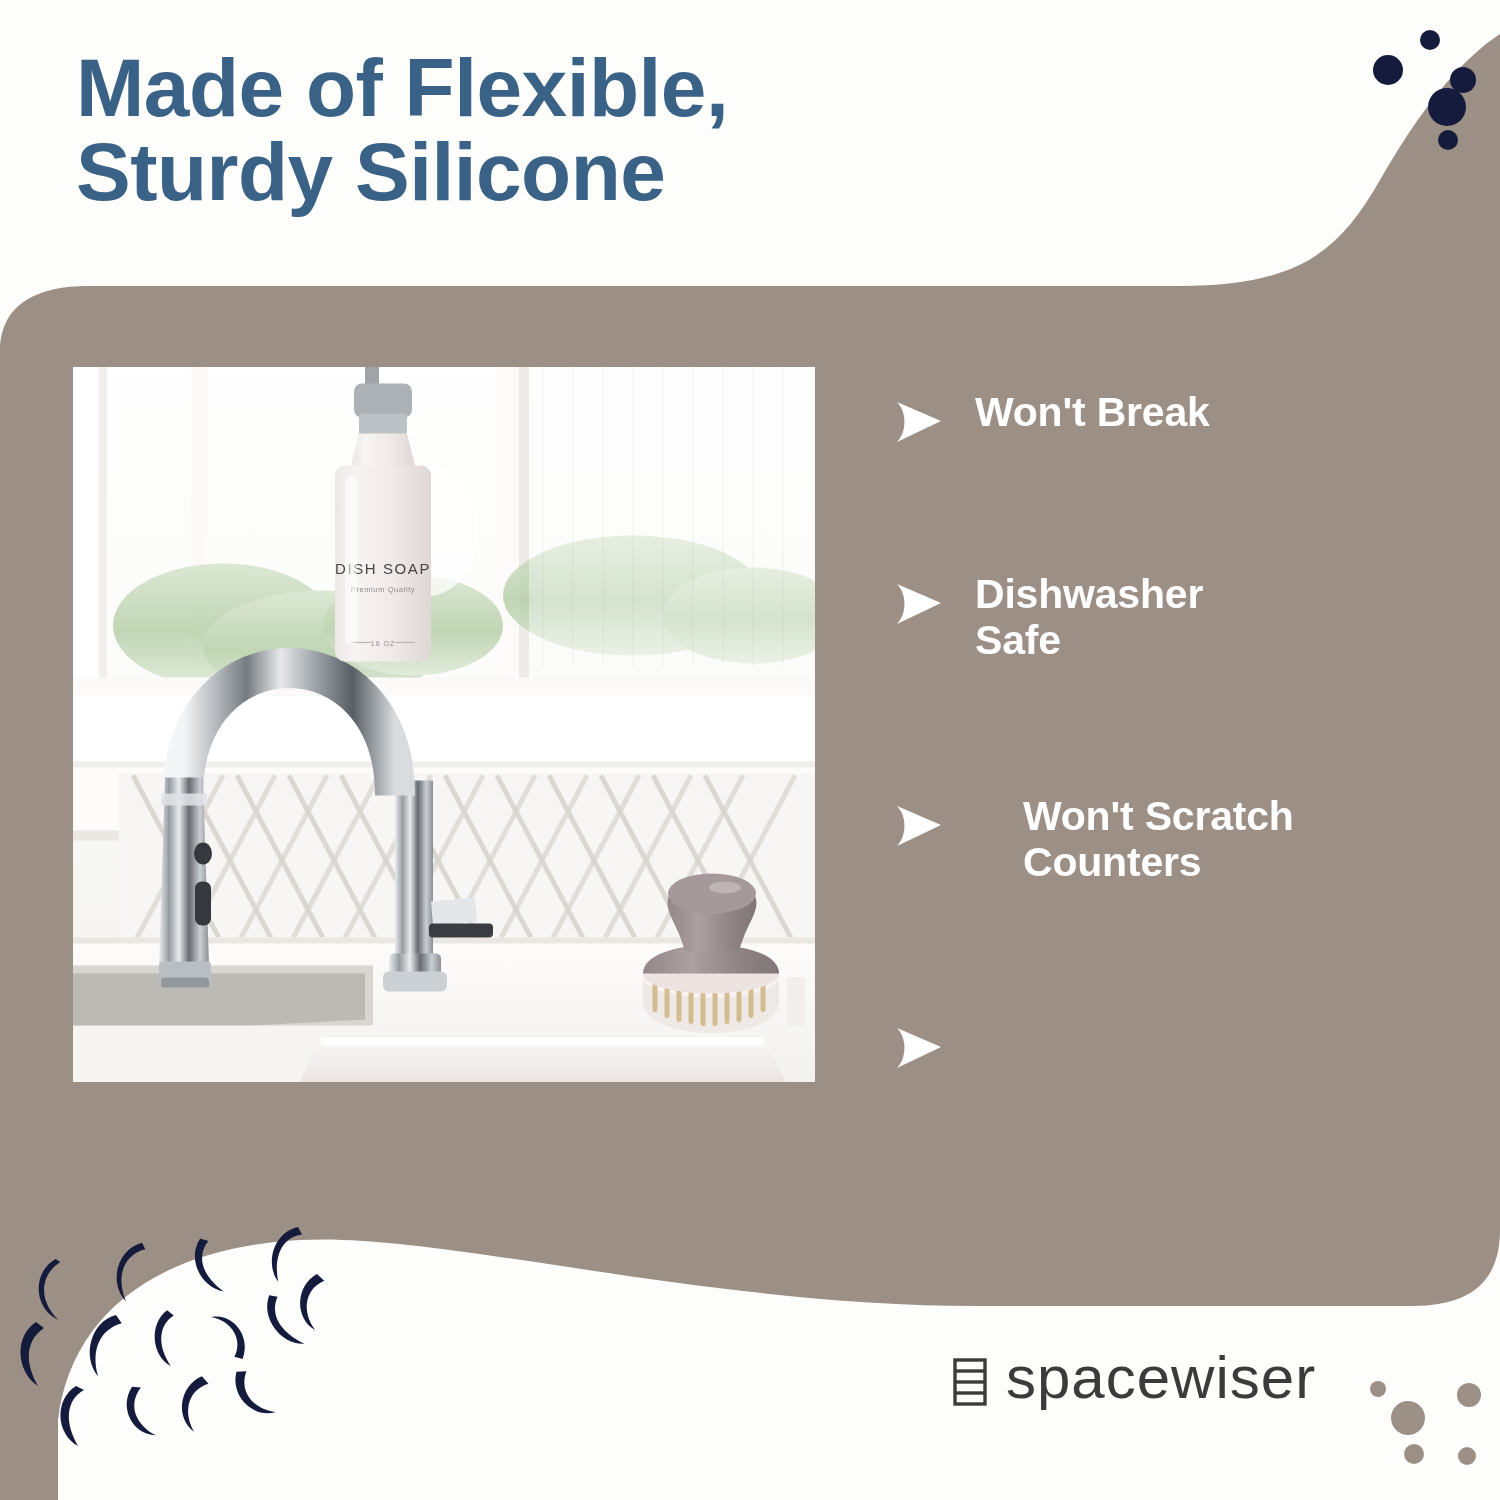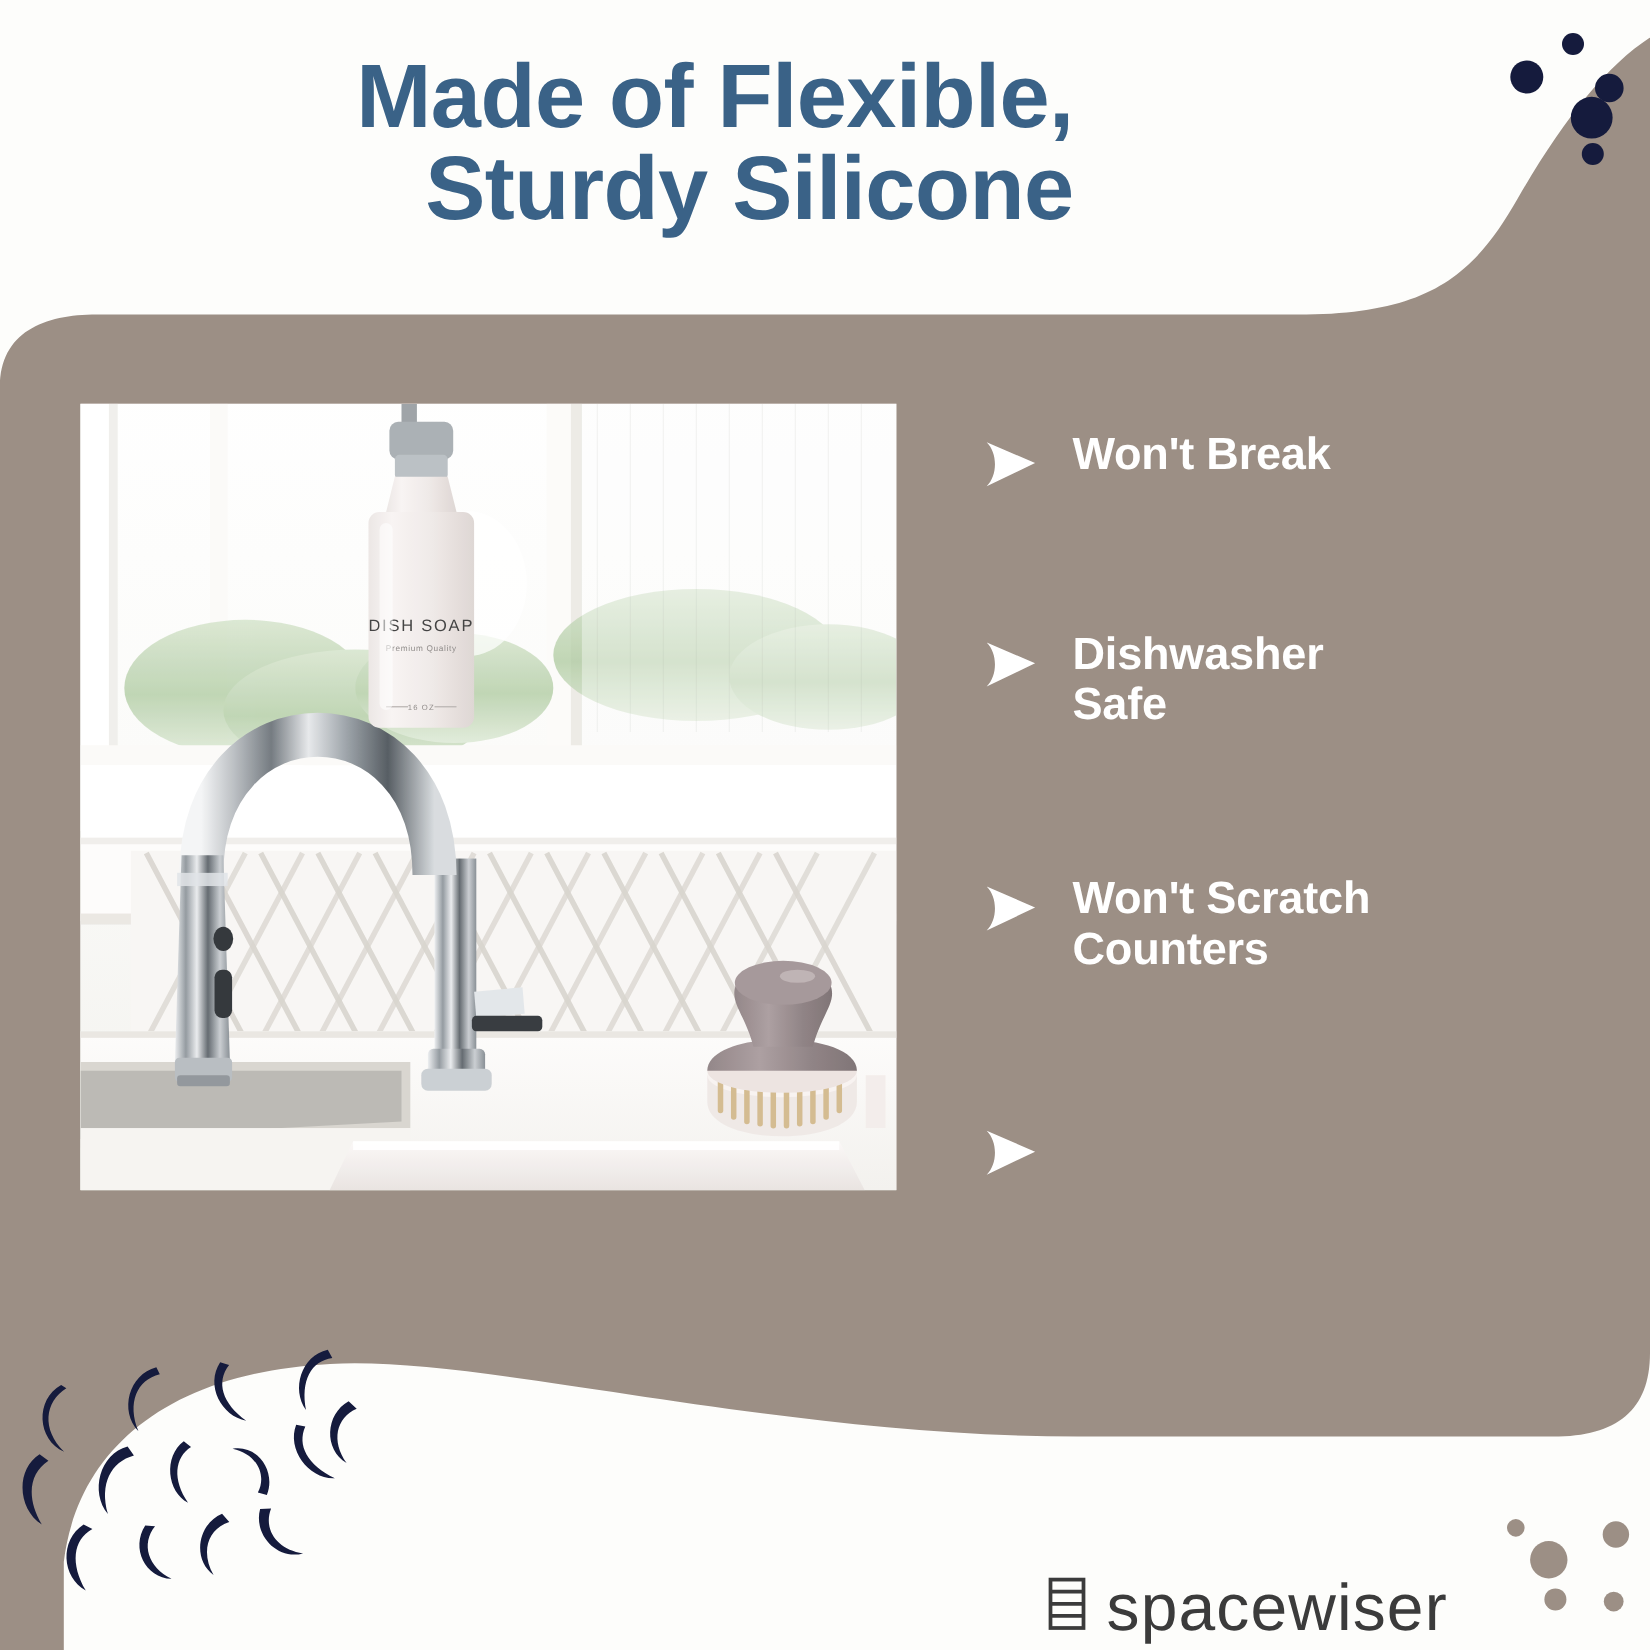--- a/index.html
+++ b/index.html
@@ -15,21 +15,20 @@
   .panel-svg{position:absolute;left:0;top:0;width:1500px;height:1500px;}
 
   
   .headline{
     position:absolute;left:76px;top:46px;width:900px;
     color:#3a6287;
     font-size:82px;line-height:1.02;
     font-weight:700;letter-spacing:-0.5px;
     white-space:pre-line;
     z-index:6;
-    text-align:right;
   }
 
   
   .dotgroup{position:absolute;z-index:7;}
   .dot{position:absolute;border-radius:50%;}
 
   
   .crescents{position:absolute;left:18px;top:1218px;width:360px;height:262px;z-index:7;}
 
   
@@ -42,25 +41,25 @@
   
   .bullets{position:absolute;left:893px;top:390px;width:520px;z-index:6;}
   .bullet{position:absolute;display:flex;align-items:flex-start;}
   .bullet .mark{flex:0 0 auto;width:52px;height:52px;margin-right:30px;margin-top:6px;}
   .bullet .txt{
     color:#ffffff;font-size:41px;font-weight:700;line-height:1.12;
     letter-spacing:-0.2px;white-space:pre-line;
   }
   .b0{top:0;}
   .b1{top:182px;}
-  .b2{top:404px;}
+  .b2{top:404px;gap:48px;}
   .b3{top:626px;}
 
   
-  .logo{position:absolute;left:950px;top:1432px;display:flex;align-items:flex-start;z-index:7;}
+  .logo{position:absolute;left:950px;top:1348px;display:flex;align-items:flex-end;z-index:7;}
   .logo-mark{width:40px;height:52px;margin-right:16px;}
   .logo-text{
     font-size:60px;font-weight:400;color:#3b3b3b;
     letter-spacing:1px;line-height:1;
   }
   .logo-dots{position:absolute;left:1352px;top:1378px;width:140px;height:110px;z-index:7;}
 </style>
 </head>
 <body>
 

